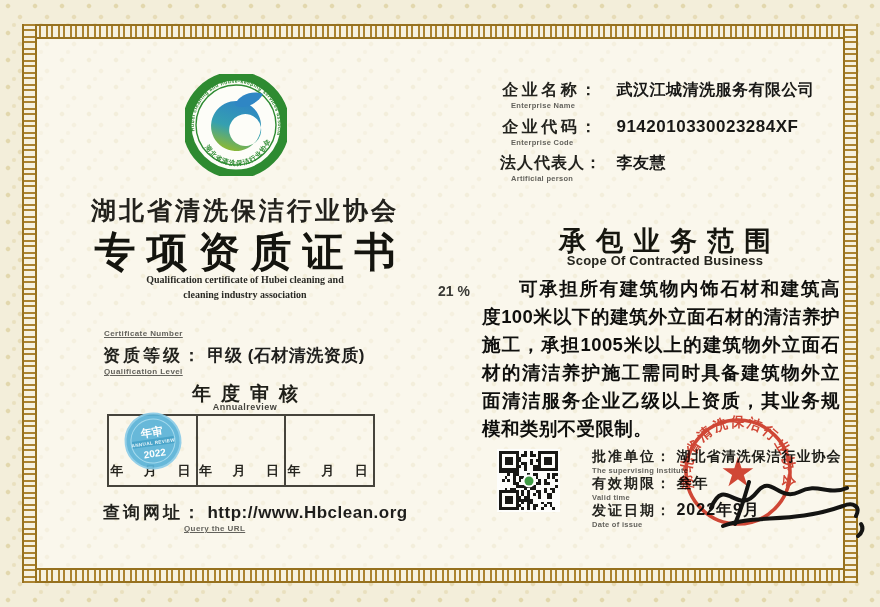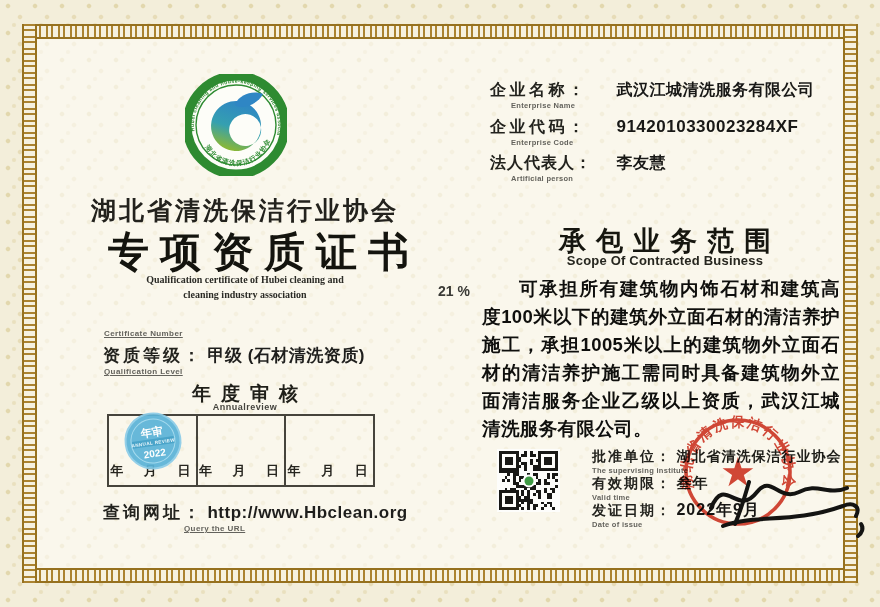--- a/index.html
+++ b/index.html
@@ -34,21 +34,21 @@
   }
   .band-top{ top:24px; } .band-bottom{ bottom:24px; }
   .band-left{ left:22px; } .band-right{ right:22px; }
 
   .abs { position:absolute; }
 
   
   .issuer-title { left:80px; top:194px; width:330px; text-align:center;
     font-family:"Liberation Serif",serif; font-weight:bold; font-size:25px;
     letter-spacing:3px; color:#23221d; }
-  .cert-title { left:70px; top:225px; width:350px; text-align:right;
+  .cert-title { left:70px; top:225px; width:350px; text-align:center;
     font-family:"Liberation Serif",serif; font-weight:bold; font-size:41px;
     letter-spacing:11px; text-indent:11px; color:#14140e; }
   .title-en { left:70px; top:272px; width:350px; text-align:center;
     font-family:"Liberation Serif",serif; font-weight:bold; font-size:10px;
     line-height:15px; color:#2b2b26; }
 
   .frow { white-space:nowrap; }
   .flabel { font-family:"Liberation Serif",serif; font-weight:bold; font-size:17px;
     letter-spacing:3px; color:#23231e; }
   .fval  { font-size:17px; font-weight:600; color:#1e1e1c; letter-spacing:.5px; }
@@ -70,21 +70,21 @@
 
   .blue-stamp { left:124px; top:412px; width:58px; height:58px; opacity:.93;
     transform:rotate(-8deg); }
 
   .query-row { left:103px; top:501px; }
   .query-sub { left:148px; top:524px;margin-left:36px; }
 
   
   .rrow { position:absolute; left:490px; white-space:nowrap; }
   .rlabel { display:inline-block; min-width:122px; font-family:"Liberation Serif",serif;
-    font-weight:bold; font-size:16px; letter-spacing:3.5px; color:#23231e; }
+    font-weight:bold; font-size:16px; letter-spacing:3.5px; color:#23231e;text-align:center; }
   .rlabel.tight { letter-spacing:1px; }
   .rval { font-size:16px; font-weight:600; color:#181816; letter-spacing:.5px; }
   .rsub { position:absolute; font-size:7.5px; font-weight:bold; color:#63625c; letter-spacing:.3px; }
 
   .scope-head { left:490px; top:223px; width:350px; text-align:center;
     font-family:"Liberation Serif",serif; font-weight:bold; font-size:27px;
     letter-spacing:10px; text-indent:10px; color:#16160f; }
   .scope-sub { left:490px; top:253px; width:350px; text-align:center;
     font-size:13px; font-weight:bold; color:#26261f; letter-spacing:.2px; }
   .watermark-21 { left:438px; top:283px; font-size:14px; font-weight:bold; color:#3a3a36; }
@@ -212,21 +212,21 @@
 
   <div class="rrow" style="top:153px;">
     <span class="rlabel tight">法人代表人：</span>
     <span class="rval">李友慧</span>
   </div>
   <div class="rsub" style="left:511px;top:174px;">Artificial person</div>
 
   <div class="abs scope-sub">Scope Of Contracted Business</div>
   <div class="abs scope-head">承包业务范围</div>
   <div class="abs watermark-21">21 %</div>
-  <div class="abs scope-body">可承担所有建筑物内饰石材和建筑高度100米以下的建筑外立面石材的清洁养护施工，承担1005米以上的建筑物外立面石材的清洁养护施工需同时具备建筑物外立面清洁服务企业乙级以上资质，武汉江城清洗服务有限公司。</div>
+  <div class="abs scope-body">可承担所有建筑物内饰石材和建筑高度100米以下的建筑外立面石材的清洁养护施工，承担1005米以上的建筑物外立面石材的清洁养护施工需同时具备建筑物外立面清洁服务企业乙级以上资质，其业务规模和类别不受限制。</div>
 
   <div class="abs qr-box">
     <div id="qr">
         <div class="d"></div>
         <div class="d"></div>
         <div class="d"></div>
         <div class="d"></div>
         <div class="d"></div>
         <div class="d"></div>
         <div class="d"></div>

